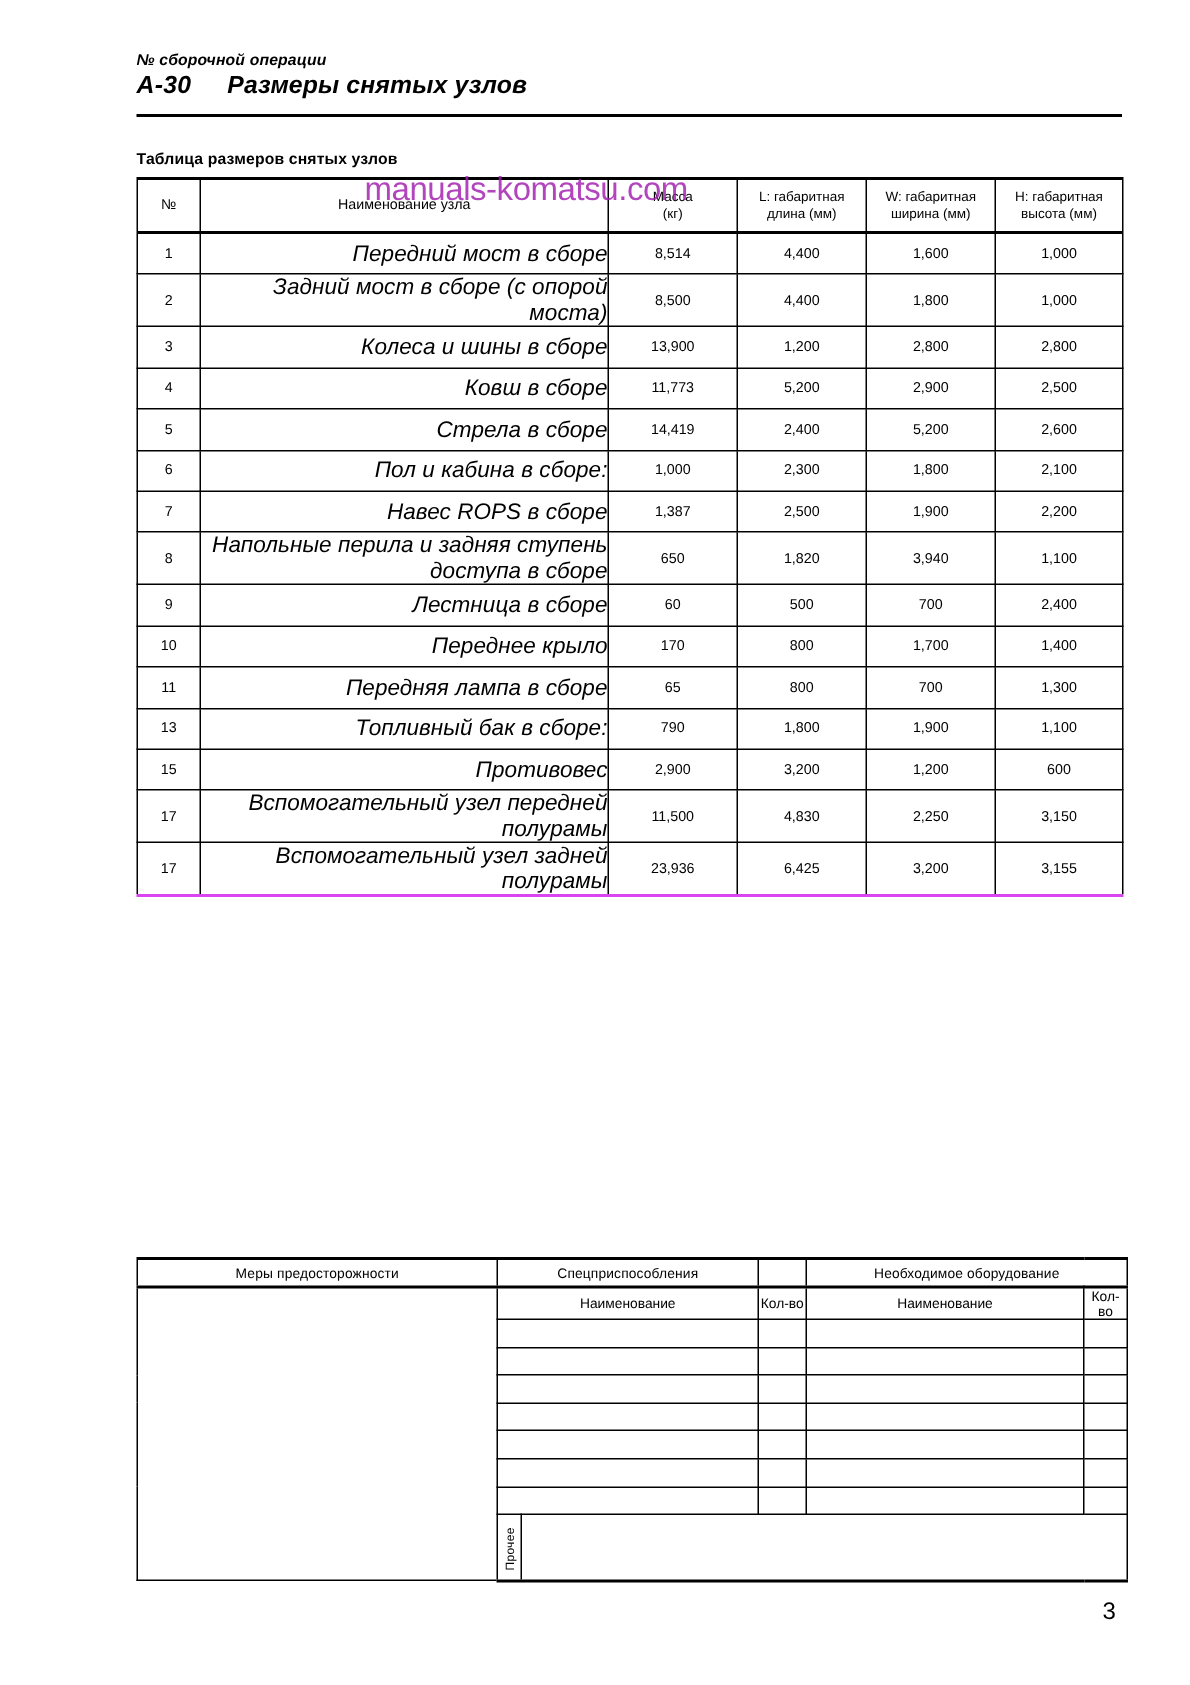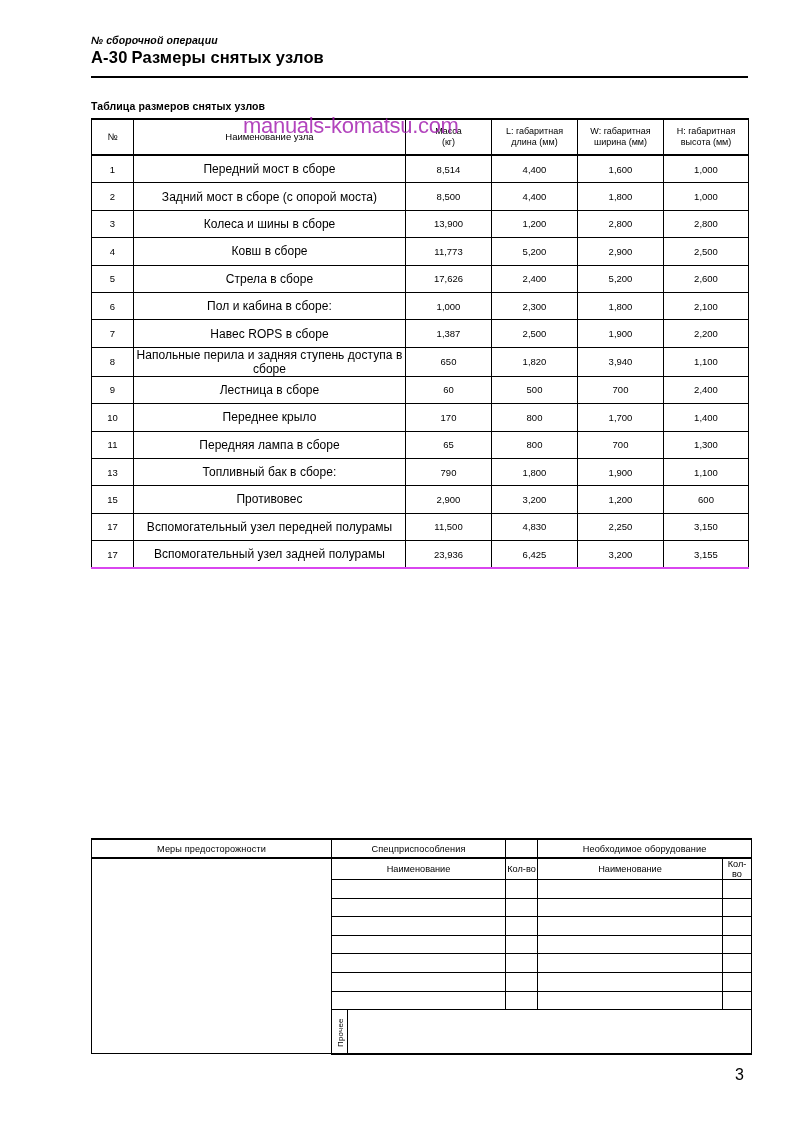--- a/index.html
+++ b/index.html
@@ -33,21 +33,22 @@
   .header-op {
     font-size: 10.5px;
     font-weight: bold;
     font-style: italic;
     letter-spacing: 0.1px;
     margin-bottom: 2px;
   }
   .header-title-row {
     display: flex;
     align-items: flex-start;
-    gap: 4px;
+    gap: 24px;
+    font-style: italic;
   }
   .header-code {
     font-size: 16.5px;
     font-weight: bold;
     letter-spacing: 0.2px;
   }
   .header-title {
     font-size: 16.5px;
     font-weight: bold;
     letter-spacing: 0.1px;
@@ -110,24 +111,25 @@
   table.main-table thead th.h-name { font-size: 9.5px; }
 
   table.main-table tbody td {
     height: 26.4px;
   }
   td.cell-no {
     text-align: center;
     font-size: 9.5px;
   }
   td.cell-name {
-    text-align: center;
+    text-align: right;
     padding-left: 6px;
-    font-size: 12px;
+    font-size: 15px;
     letter-spacing: 0.05px;
+    font-style: italic;
   }
   td.cell-num {
     text-align: center;
     font-size: 9.5px;
   }
 
   
   table.main-table {
     border-top: 2px solid #000;
     border-bottom: 2px solid #000;
@@ -288,21 +290,21 @@
           <td class="cell-no">4</td>
           <td class="cell-name">Ковш в сборе</td>
           <td class="cell-num">11,773</td>
           <td class="cell-num">5,200</td>
           <td class="cell-num">2,900</td>
           <td class="cell-num">2,500</td>
         </tr>
         <tr>
           <td class="cell-no">5</td>
           <td class="cell-name">Стрела в сборе</td>
-          <td class="cell-num">17,626</td>
+          <td class="cell-num">14,419</td>
           <td class="cell-num">2,400</td>
           <td class="cell-num">5,200</td>
           <td class="cell-num">2,600</td>
         </tr>
         <tr>
           <td class="cell-no">6</td>
           <td class="cell-name">Пол и кабина в сборе:</td>
           <td class="cell-num">1,000</td>
           <td class="cell-num">2,300</td>
           <td class="cell-num">1,800</td>

